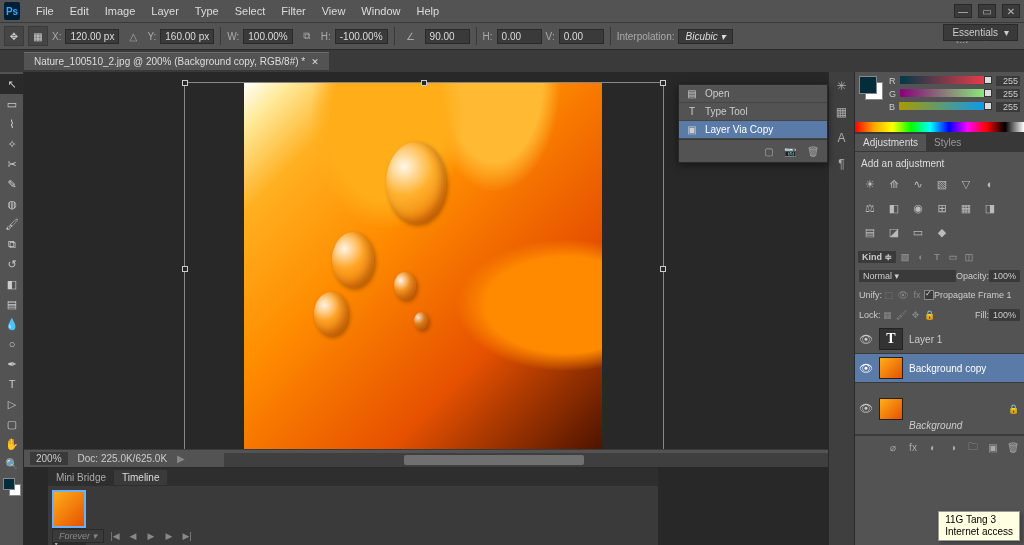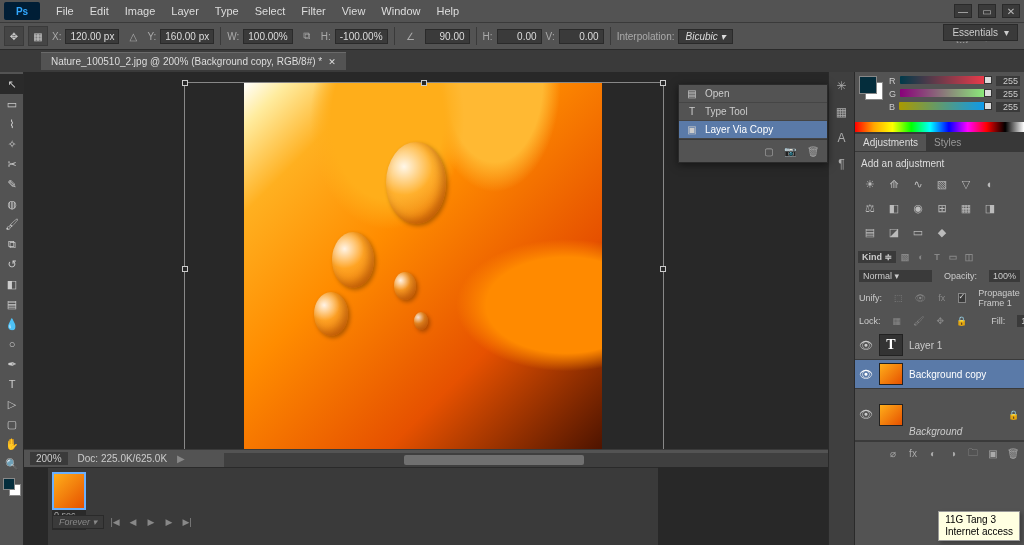--- a/index.html
+++ b/index.html
@@ -1,31 +1,31 @@
 <!DOCTYPE html>
 <html><head>
 <meta charset="utf-8">
 <style>
 * { margin:0; padding:0; box-sizing:border-box; font-family:"Segoe UI",Tahoma,sans-serif; user-select:none; }
 body { width:1024px; height:545px; background:#535353; overflow:hidden; color:#ccc; font-size:11px; position:relative; }
 .titlebar { height:22px; background:#535353; display:flex; align-items:center; padding:0 4px; }
-.ps-logo { width:36px; height:18px; background:#001e36; color:#31a8ff; font-weight:bold; font-size:10px; display:flex; align-items:center; justify-content:center; border-radius:2px; margin-right:8px; }
+.ps-logo { width:16px; height:18px; background:#001e36; color:#31a8ff; font-weight:bold; font-size:10px; display:flex; align-items:center; justify-content:center; border-radius:2px; margin-right:8px; }
 .menu { display:flex; gap:0; }
 .menu-item { padding:3px 8px; color:#ddd; cursor:pointer; }
 .win-ctrls { margin-left:auto; display:flex; gap:6px; }
 .win-btn { width:18px; height:14px; background:#3a3a3a; color:#bbb; display:flex; align-items:center; justify-content:center; font-size:10px; cursor:pointer; border:1px solid #2a2a2a; }
 .optbar { height:28px; background:#535353; border-top:1px solid #3a3a3a; border-bottom:1px solid #2a2a2a; display:flex; align-items:center; padding:0 4px; gap:4px; font-size:10px; }
 .opt-ico { width:20px; height:20px; background:#454545; display:flex; align-items:center; justify-content:center; border:1px solid #3a3a3a; }
 .opt-label { color:#aaa; }
-.opt-val { background:#3a3a3a; border:1px solid #2a2a2a; padding:1px 4px; min-width:45px; color:#ddd; text-align:right; }
+.opt-val { background:#3a3a3a; border:1px solid #2a2a2a; padding:1px 4px; min-width:45px; color:#ddd; }
 .opt-sel { background:#3a3a3a; border:1px solid #2a2a2a; padding:1px 6px; color:#ddd;font-style:italic; }
 .opt-spacer { flex:1; }
 .opt-symbol { width:20px; text-align:center; color:#aaa; }
 .doctab-row { height:22px; background:#3a3a3a; display:flex; align-items:center; padding-left:24px; }
-.doctab { background:#535353; padding:3px 10px; color:#ddd; font-size:10px; display:flex; align-items:center; gap:6px; border-top:1px solid #6a6a6a;margin-left:17px; }
+.doctab { background:#535353; padding:3px 10px; color:#ddd; font-size:10px; display:flex; align-items:center; gap:6px; border-top:1px solid #6a6a6a; }
 .doctab .close { font-size:9px; cursor:pointer; }
 .workspace-sel { position:absolute; right:6px; top:24px; background:#3a3a3a; border:1px solid #2a2a2a; padding:2px 8px; font-size:10px; display:flex; align-items:center; gap:6px; }
 .main { display:flex; height:calc(100% - 72px); }
 .toolbar { width:24px; background:#535353; border-right:1px solid #2a2a2a; display:flex; flex-direction:column; padding-top:2px; }
 .tool { width:24px; height:20px; display:flex; align-items:center; justify-content:center; cursor:pointer; color:#ccc; font-size:11px; }
 .tool.sel { background:#2a2a2a; }
 .tool-fg { width:18px; height:18px; position:relative; margin:4px auto; }
 .tool-fg .fg { width:12px; height:12px; background:#042d3c; border:1px solid #888; position:absolute; top:0; left:0; }
 .tool-fg .bg { width:12px; height:12px; background:#fff; border:1px solid #888; position:absolute; bottom:0; right:0; }
 .canvas-area { flex:1; background:#282828; position:relative; overflow:hidden; }
@@ -46,21 +46,21 @@
 .zoom-field { background:#3a3a3a; padding:1px 6px; }
 .h-scroll { position:absolute; bottom:78px; left:200px; right:0; height:14px; background:#3f3f3f; }
 .h-thumb { position:absolute; left:180px; width:180px; top:2px; height:10px; background:#707070; border-radius:2px; }
 .bottom-panel { position:absolute; bottom:0; left:24px; right:170px; height:78px; background:#3a3a3a; border-top:1px solid #2a2a2a; }
 .bp-tabs { height:18px; background:#2e2e2e; display:flex; align-items:center; font-size:10px; }
 .bp-tab { padding:2px 8px; color:#aaa; cursor:pointer; }
 .bp-tab.active { background:#3a3a3a; color:#ddd; }
 .tl-row { display:flex; align-items:flex-start; padding:4px; gap:4px; }
 .tl-thumb { width:34px; height:38px; border:2px solid #6ab0ff; background:linear-gradient(135deg,#ffae1a,#e65100); }
 .tl-dur { font-size:9px; color:#aaa; background:#2a2a2a; padding:0 2px; width:34px; text-align:left; }
-.tl-ctrl { position:absolute; bottom:16px; left:4px; display:flex; align-items:center; gap:4px; font-size:9px; }
+.tl-ctrl { position:absolute; bottom:2px; left:4px; display:flex; align-items:center; gap:4px; font-size:9px; }
 .tl-btn { width:14px; height:14px; display:flex; align-items:center; justify-content:center; color:#888; cursor:pointer; }
 .side-strip { width:26px; background:#3f3f3f; border-left:1px solid #2a2a2a; display:flex; flex-direction:column; align-items:center; gap:6px; padding-top:4px; }
 .strip-ico { width:20px; height:20px; color:#aaa; display:flex; align-items:center; justify-content:center; cursor:pointer; font-size:12px; }
 .panels { width:170px; background:#535353; border-left:1px solid #2a2a2a; display:flex; flex-direction:column; overflow:hidden; }
 .panel-tabs { height:20px; background:#383838; display:flex; align-items:center; font-size:10px; }
 .ptab { padding:3px 8px; color:#999; cursor:pointer; }
 .ptab.active { background:#535353; color:#ddd; }
 .panel-body { background:#535353; padding:4px; }
 .color-panel { display:flex; gap:6px; align-items:flex-start; }
 .color-chip { width:24px; height:24px; position:relative; }
@@ -76,21 +76,21 @@
 .slider-val { width:24px; background:#3a3a3a; text-align:right; padding:0 2px; font-size:9px; }
 .hue-strip { height:10px; background:linear-gradient(90deg,red,orange,yellow,lime,cyan,blue,magenta,red,black,white); margin-top:3px; }
 .adj-body { padding:6px; }
 .adj-title { font-size:10px; color:#ddd; margin-bottom:6px; }
 .adj-icons { display:flex; flex-wrap:wrap; gap:6px; }
 .adj-ico { width:18px;height:18px; color:#bbb; display:flex; align-items:center; justify-content:center; cursor:pointer; font-size:11px; }
 .layers-body { padding:0; }
 .layers-row1 { display:flex; align-items:center; gap:2px; padding:3px; font-size:9px;font-weight:bold; }
 .lk-sel { background:#3a3a3a; padding:1px 4px; }
 .lk-ico { width:14px;height:14px;display:flex;align-items:center;justify-content:center;color:#888; }
-.layers-row2 { display:flex; align-items:center; gap:12px; padding:3px 4px; font-size:9px; }
+.layers-row2 { display:flex; align-items:center; gap:0; padding:3px 4px; font-size:9px; }
 .layer-item { display:flex; align-items:center; padding:3px 4px; gap:6px; border-bottom:1px solid #3a3a3a; cursor:pointer; }
 .layer-item.sel { background:#5a7aa8; color:#fff; }
 .eye { width:14px; text-align:center; }
 .lyr-thumb { width:24px; height:22px; background:linear-gradient(135deg,#ffae1a,#e65100); border:1px solid #222; }
 .lyr-thumb.text { background:#333; color:#fff; display:flex; align-items:center; justify-content:center; font-size:14px; font-weight:bold; font-family:serif; }
 .lyr-name { font-size:10px; }
 .lyr-name.italic { font-style:italic;margin-top:34px; }
 .lyr-lock { margin-left:auto; font-size:9px; }
 .layer-footer { display:flex; justify-content:flex-end; gap:4px; padding:3px; border-top:1px solid #3a3a3a; }
 .lf-ico { width:16px;height:16px;color:#aaa;display:flex;align-items:center;justify-content:center;cursor:pointer;font-size:10px; }
@@ -220,20 +220,24 @@
     <div class="statusbar">
       <span class="zoom-field">200%</span>
       <span><span>Doc:</span> <span>225.0K/625.0K</span></span>
       <span style="color:#888">▶</span>
     </div>
     <div class="h-scroll">
         <div class="h-thumb"></div>
       </div>
 
     <div class="bottom-panel">
+      <div class="bp-tabs">
+        <div class="bp-tab">Mini Bridge</div>
+        <div class="bp-tab active">Timeline</div>
+      </div>
       <div class="tl-row">
         <div>
           <div class="tl-thumb"></div>
           <div class="tl-dur"><span>0 sec.</span> ▾</div>
         </div>
       </div>
       <div class="tl-ctrl">
         <span class="opt-sel" style="font-size:9px;color:#888"><span>Forever</span> ▾</span>
         <span class="tl-btn">|◀</span>
         <span class="tl-btn">◀</span>

